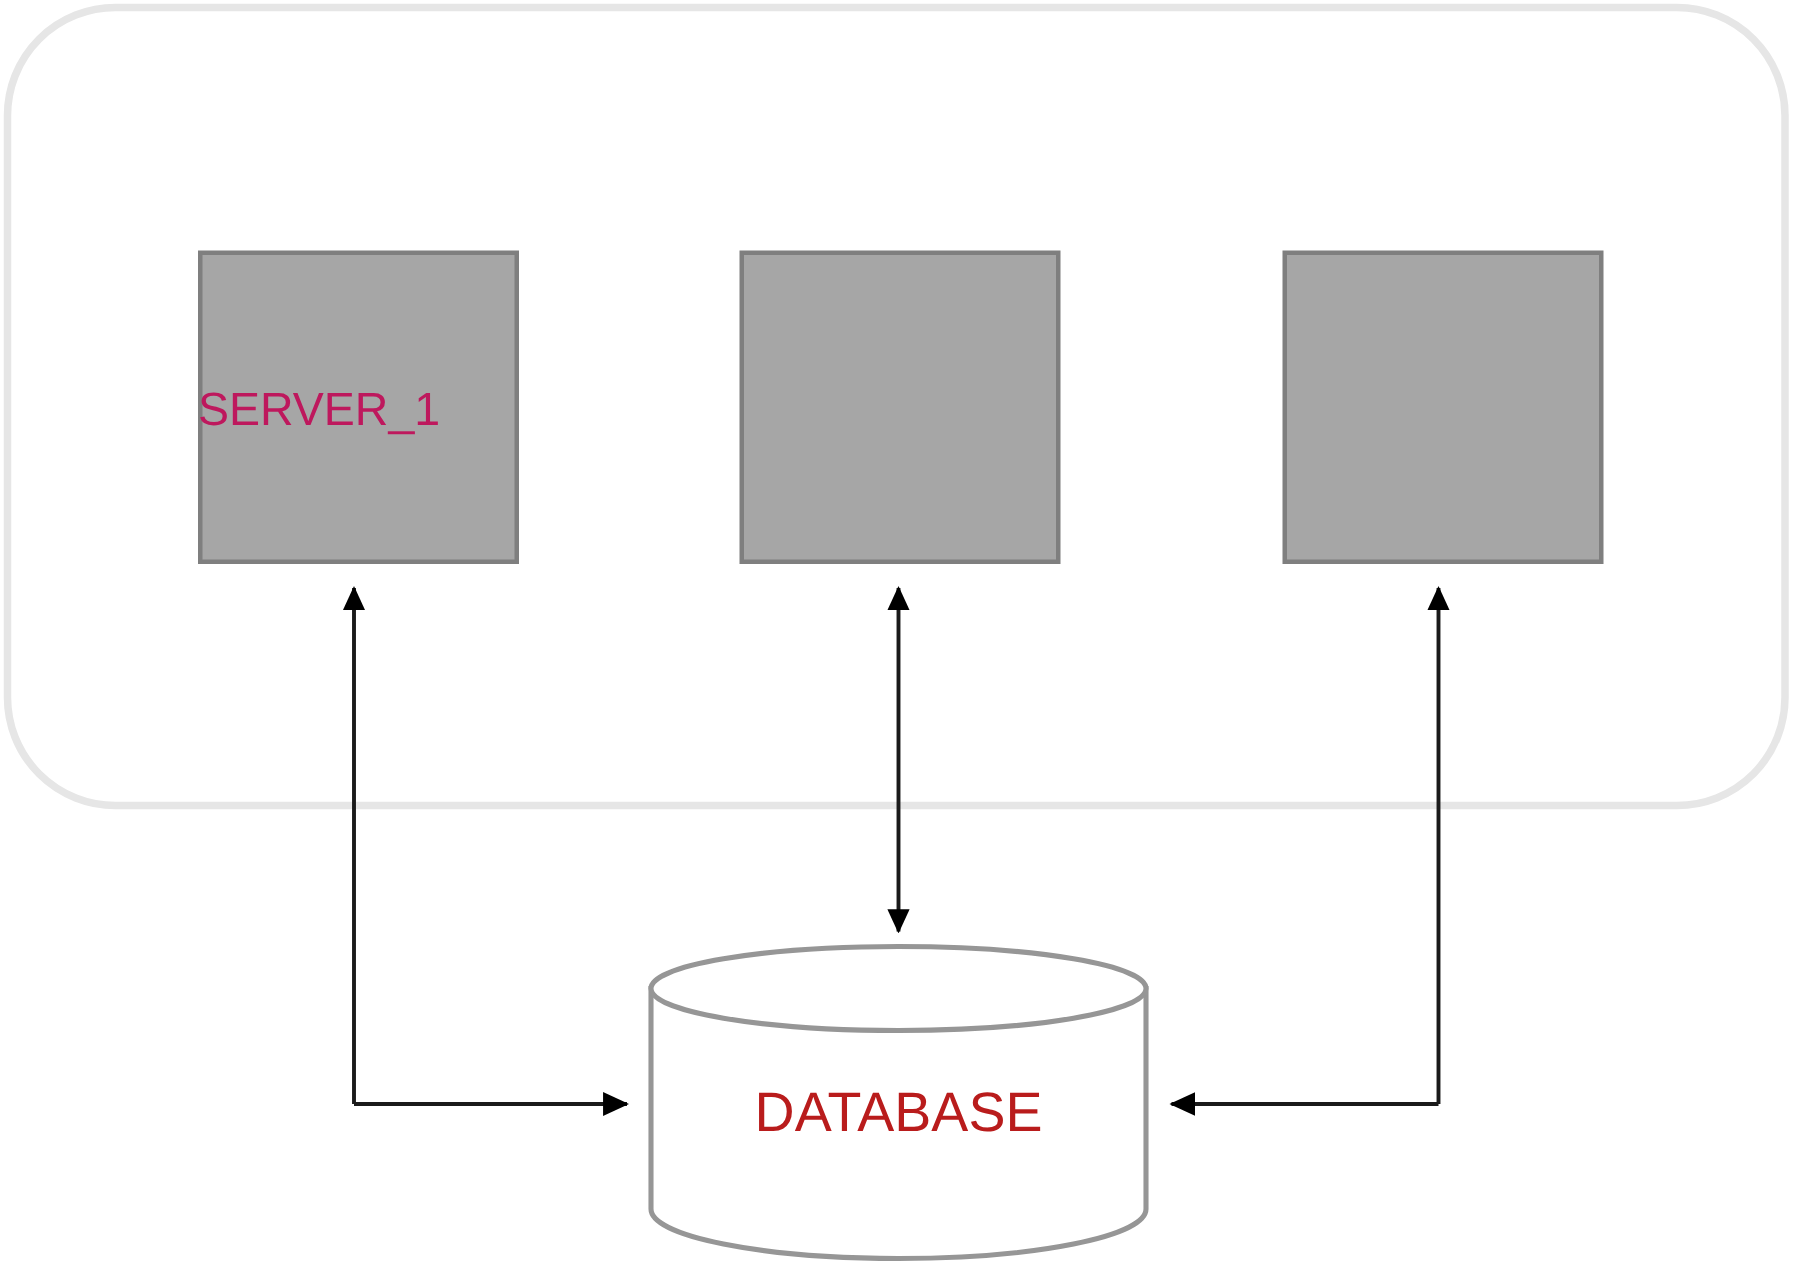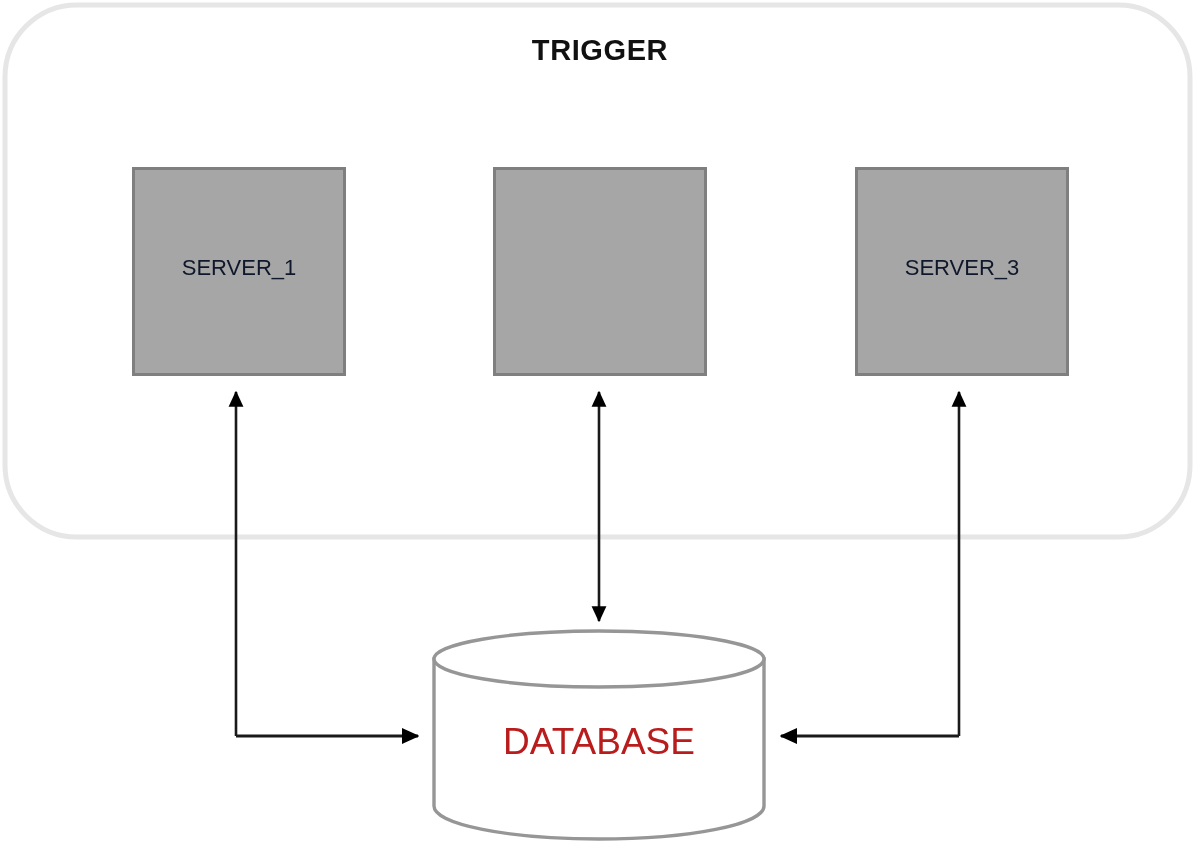--- a/index.html
+++ b/index.html
@@ -30,23 +30,23 @@
     right: 0;
     top: 34px;
     text-align: center;
     font-size: 29px;
     font-weight: bold;
     color: #111111;
     letter-spacing: 0.6px;
   }
   .server-label {
     position: absolute;
-    text-align: center;
-    color: #0f172a;
-    font-size: 22px;
+    text-align: left;
+    color: #be185d;
+    font-size: 31px;
     font-weight: normal;
     line-height: 1;
     white-space: nowrap;
   }
   .db-label {
     position: absolute;
     text-align: center;
     color: #b91c1c;
     font-size: 37px;
     font-weight: normal;
@@ -97,20 +97,18 @@
     <g>
       <path d="M 434 659
                L 434 806
                A 165 33 0 0 0 764 806
                L 764 659 Z" fill="#ffffff" stroke="#969696" stroke-width="3.4"></path>
       <ellipse cx="599" cy="659" rx="165" ry="28" fill="#ffffff" stroke="#969696" stroke-width="3.4"></ellipse>
     </g>
 
   </svg>
 
-  <div class="trigger-title">TRIGGER</div>
 
   <div class="server-label srv1">SERVER_1</div>
-  <div class="server-label srv3">SERVER_3</div>
 
   <div class="db-label dblab">DATABASE</div>
 
 </div>
 
 </body></html>

